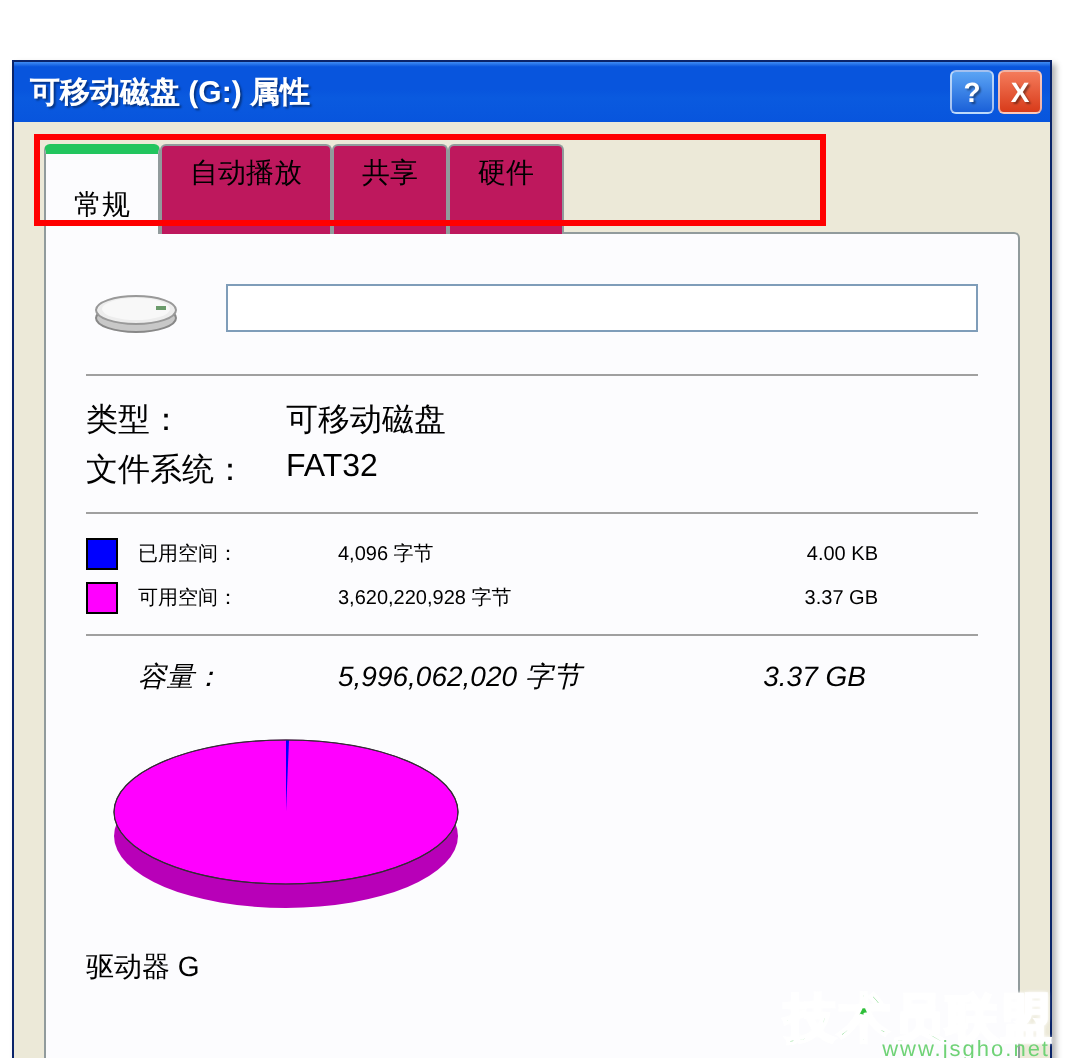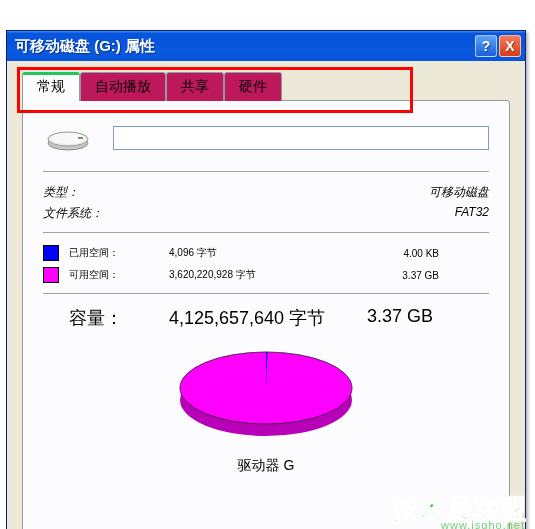--- a/index.html
+++ b/index.html
@@ -66,22 +66,22 @@
     margin-right: 0px;
     border-top-left-radius: 3px;
     border-top-right-radius: 3px;
     cursor: pointer;
     font-size: 14px;
     position: relative;
     top: 1px;
   }
   .tab.active {
     background: #FCFCFE;
-    border-top: 3px solid #22c55e;
-    padding-top: 3px;
+    border-top: 5px solid #22c55e;
+    padding-top: 17px;
     z-index: 3;
   }
   .highlight-box {
     position: absolute;
     border: 3px solid #FF0000;
     left: 10px; top: 36px;
     width: 396px; height: 46px;
     pointer-events: none;
     z-index: 5;
   }
@@ -103,41 +103,41 @@
   }
   .drive-icon-wrap { width: 50px; display:flex; justify-content:center; }
   .label-input {
     flex: 1;
     height: 24px;
     border: 1px solid #7F9DB9;
     background: #fff;
     padding: 2px 6px;
     font-size: 13px;
   }
-  .info-row { display: flex; margin: 4px 0; font-size: 12px; font-style: italic; }
+  .info-row { display: flex; margin: 4px 0; font-size: 16px; }
   .info-label { width: 100px; }
-  .info-value { flex: 1; text-align: right; }
+  .info-value { flex: 1; }
   hr.sep {
     border: none;
     border-top: 1px solid #A0A0A0;
     margin: 10px 0 12px 0;
   }
   .space-table { width: 100%; font-size: 10px; }
   .space-row { display: flex; align-items: center; margin: 6px 0; }
   .swatch {
     width: 16px; height: 16px; border: 1px solid #000;
     margin-right: 10px;
   }
   .sw-blue { background: #0000FF; }
   .sw-magenta { background: #FF00FF; }
   .sp-label { width: 100px; }
   .sp-bytes { width: 180px; padding-right: 8px; }
   .sp-unit { width: 90px; text-align: right; padding-left: 12px; }
-  .capacity-row { display:flex; margin: 12px 0 8px 26px; font-size:18px; }
-  .pie-wrap { text-align: center; margin-top: 8px; }
+  .capacity-row { display:flex; margin: 12px 0 8px 26px; font-size:14px;font-style:italic; }
+  .pie-wrap { margin-top: 8px; }
   .pie-label { margin-top: 6px; font-size: 14px; }
   .watermark {
     position: absolute;
     right: 8px; bottom: 2px;
     font-size: 26px;
     font-weight: 900;
     color: #2FBF3A;
     -webkit-text-stroke: 1px #fff;
     text-shadow: 0 0 2px #fff, 0 0 2px #fff;
     letter-spacing: 1px;
@@ -217,21 +217,21 @@
           <div class="sp-label">可用空间：</div>
           <div class="sp-bytes">3,620,220,928 字节</div>
           <div class="sp-unit">3.37 GB</div>
         </div>
       </div>
 
       <hr class="sep">
 
       <div class="capacity-row">
         <div class="sp-label">容量：</div>
-        <div class="sp-bytes" style="width:174px;">4,125,657,640 字节</div>
+        <div class="sp-bytes" style="width:174px;">5,996,062,020 字节</div>
         <div class="sp-unit">3.37 GB</div>
       </div>
 
       <div class="pie-wrap">
         <svg width="200" height="110" viewBox="0 0 200 110">
           <ellipse cx="100" cy="62" rx="86" ry="36" fill="#B800B8"></ellipse>
           <ellipse cx="100" cy="50" rx="86" ry="36" fill="#FF00FF" stroke="#660066" stroke-width="0.5"></ellipse>
           <path d="M100 50 L100 14 A86 36 0 0 1 101.5 14.02 Z" fill="#0000FF"></path>
           <ellipse cx="100" cy="50" rx="86" ry="36" fill="none" stroke="#303030" stroke-width="0.6"></ellipse>
         </svg>

